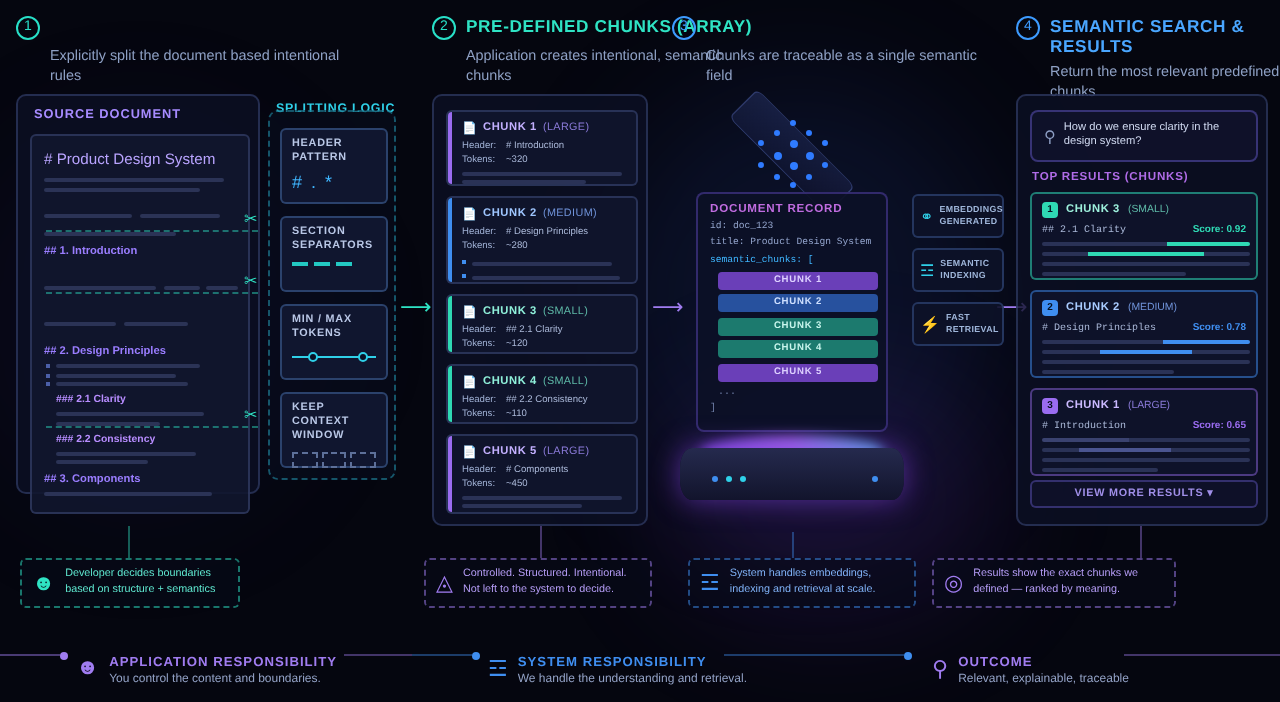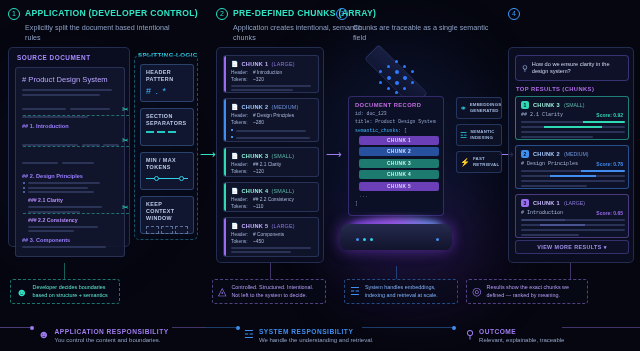--- a/index.html
+++ b/index.html
@@ -211,21 +211,20 @@
 <body>
 
 <div class="stage">
   <div class="bg-glow g1"></div>
   <div class="bg-glow g2"></div>
   <div class="bg-glow g3"></div>
 
   <div class="col" style="left:8px;top:8px;">
     <div class="step-head">
       <div class="step-num">1</div>
-      <div class="step-title">APPLICATION (DEVELOPER CONTROL)</div>
     </div>
     <div class="step-sub">Explicitly split the document based intentional rules</div>
   </div>
 
   <div class="col" style="left:216px;top:8px;">
     <div class="step-head">
       <div class="step-num">2</div>
       <div class="step-title">PRE-DEFINED CHUNKS (ARRAY)</div>
     </div>
     <div class="step-sub">Application creates intentional, semantic chunks</div>
@@ -234,21 +233,23 @@
   <div class="col" style="left:336px;top:8px;">
     <div class="step-head">
       <div class="step-num blue">3</div>
     </div>
     <div class="step-sub">Chunks are traceable as a single semantic field</div>
   </div>
 
   <div class="col" style="left:508px;top:8px;">
     <div class="step-head">
       <div class="step-num blue">4</div>
-    </div>
+      <div class="step-title blue">SEMANTIC SEARCH &amp; RESULTS</div>
+    </div>
+    <div class="step-sub">Return the most relevant predefined chunks</div>
   </div>
 
   <div class="panel" id="source-panel">
     <div class="src-title">SOURCE DOCUMENT</div>
     <div class="doc-sheet">
       <div class="doc-h1"># Product Design System</div>
       <div class="line" style="width:90px"></div>
       <div class="line" style="width:78px"></div>
       <div class="line" style="width:44px;display:inline-block"></div><div class="line" style="width:40px;display:inline-block;margin-left:4px"></div>
       <div class="line" style="width:66px"></div>

